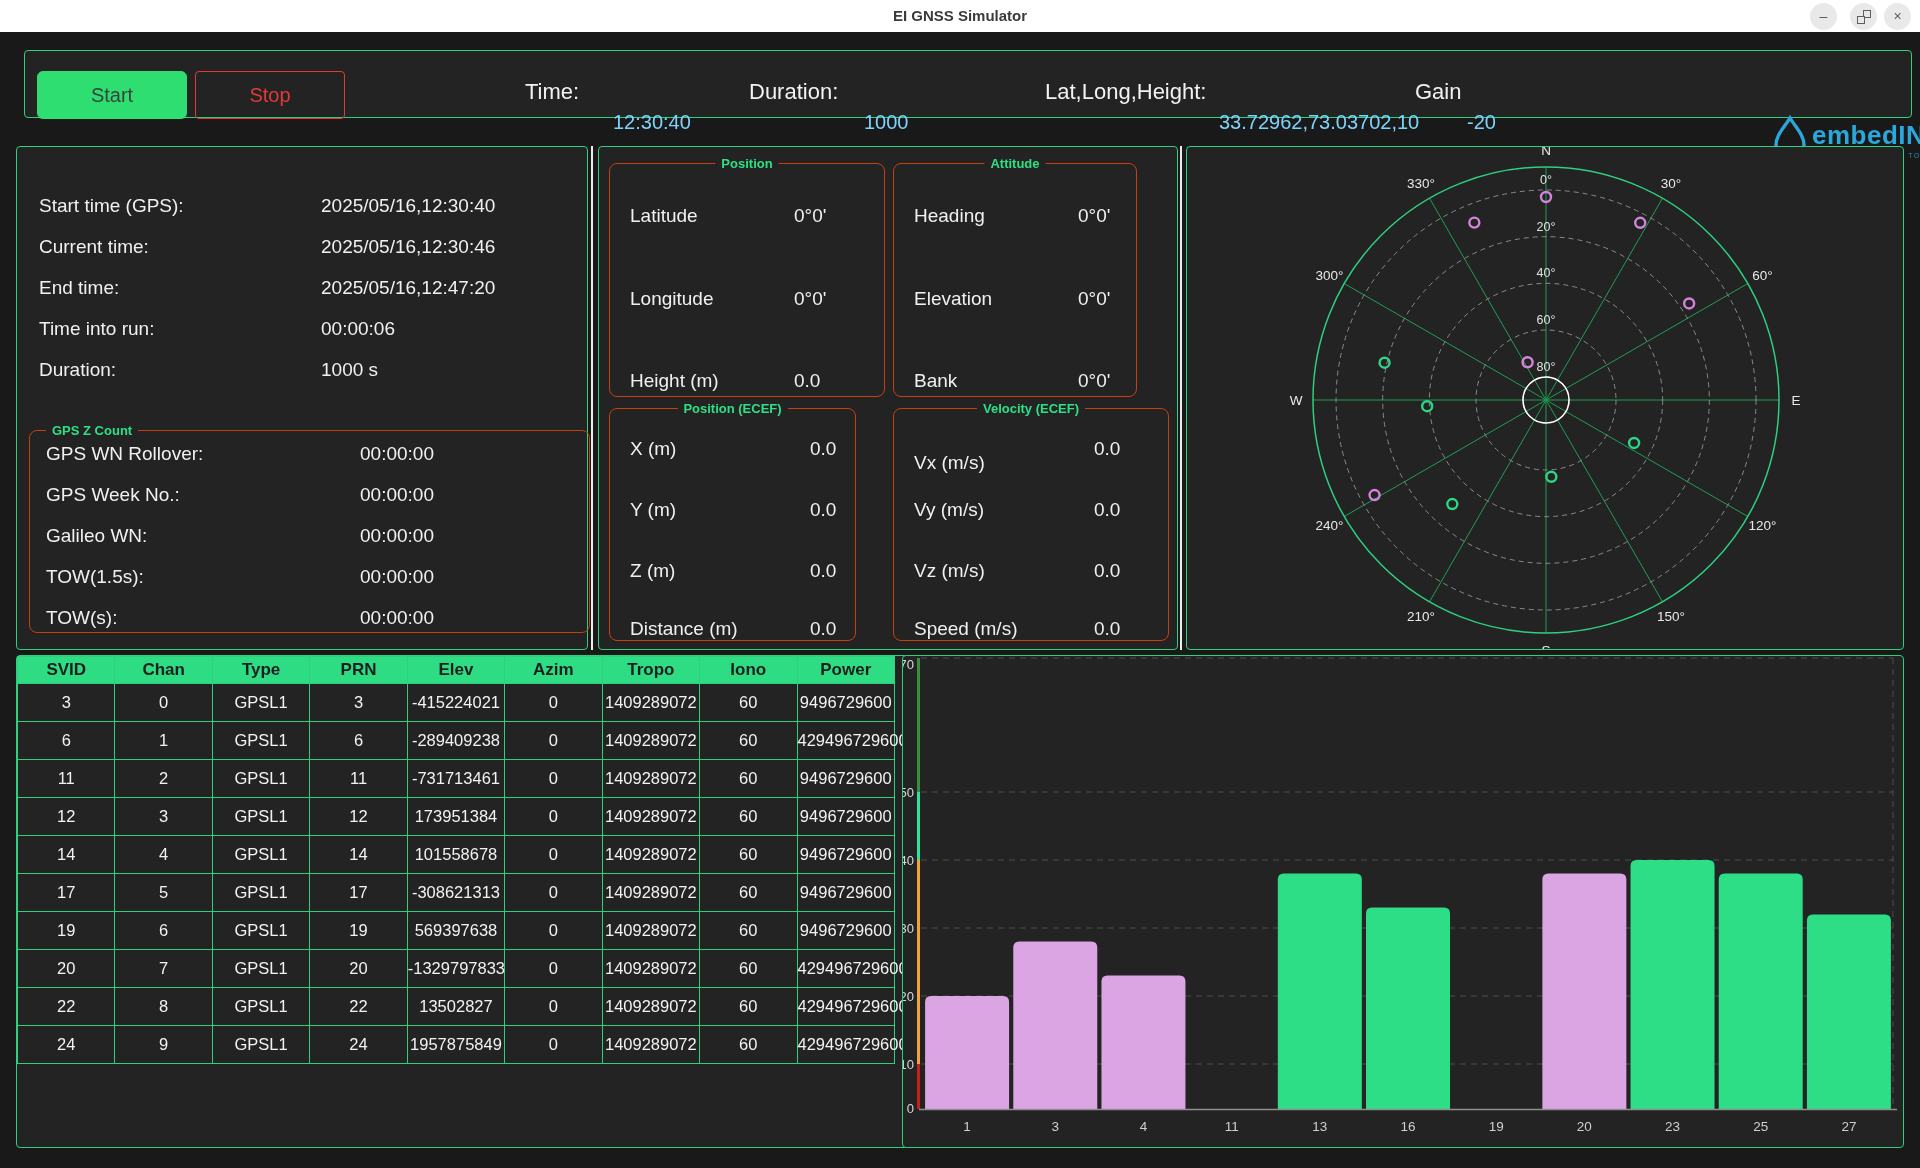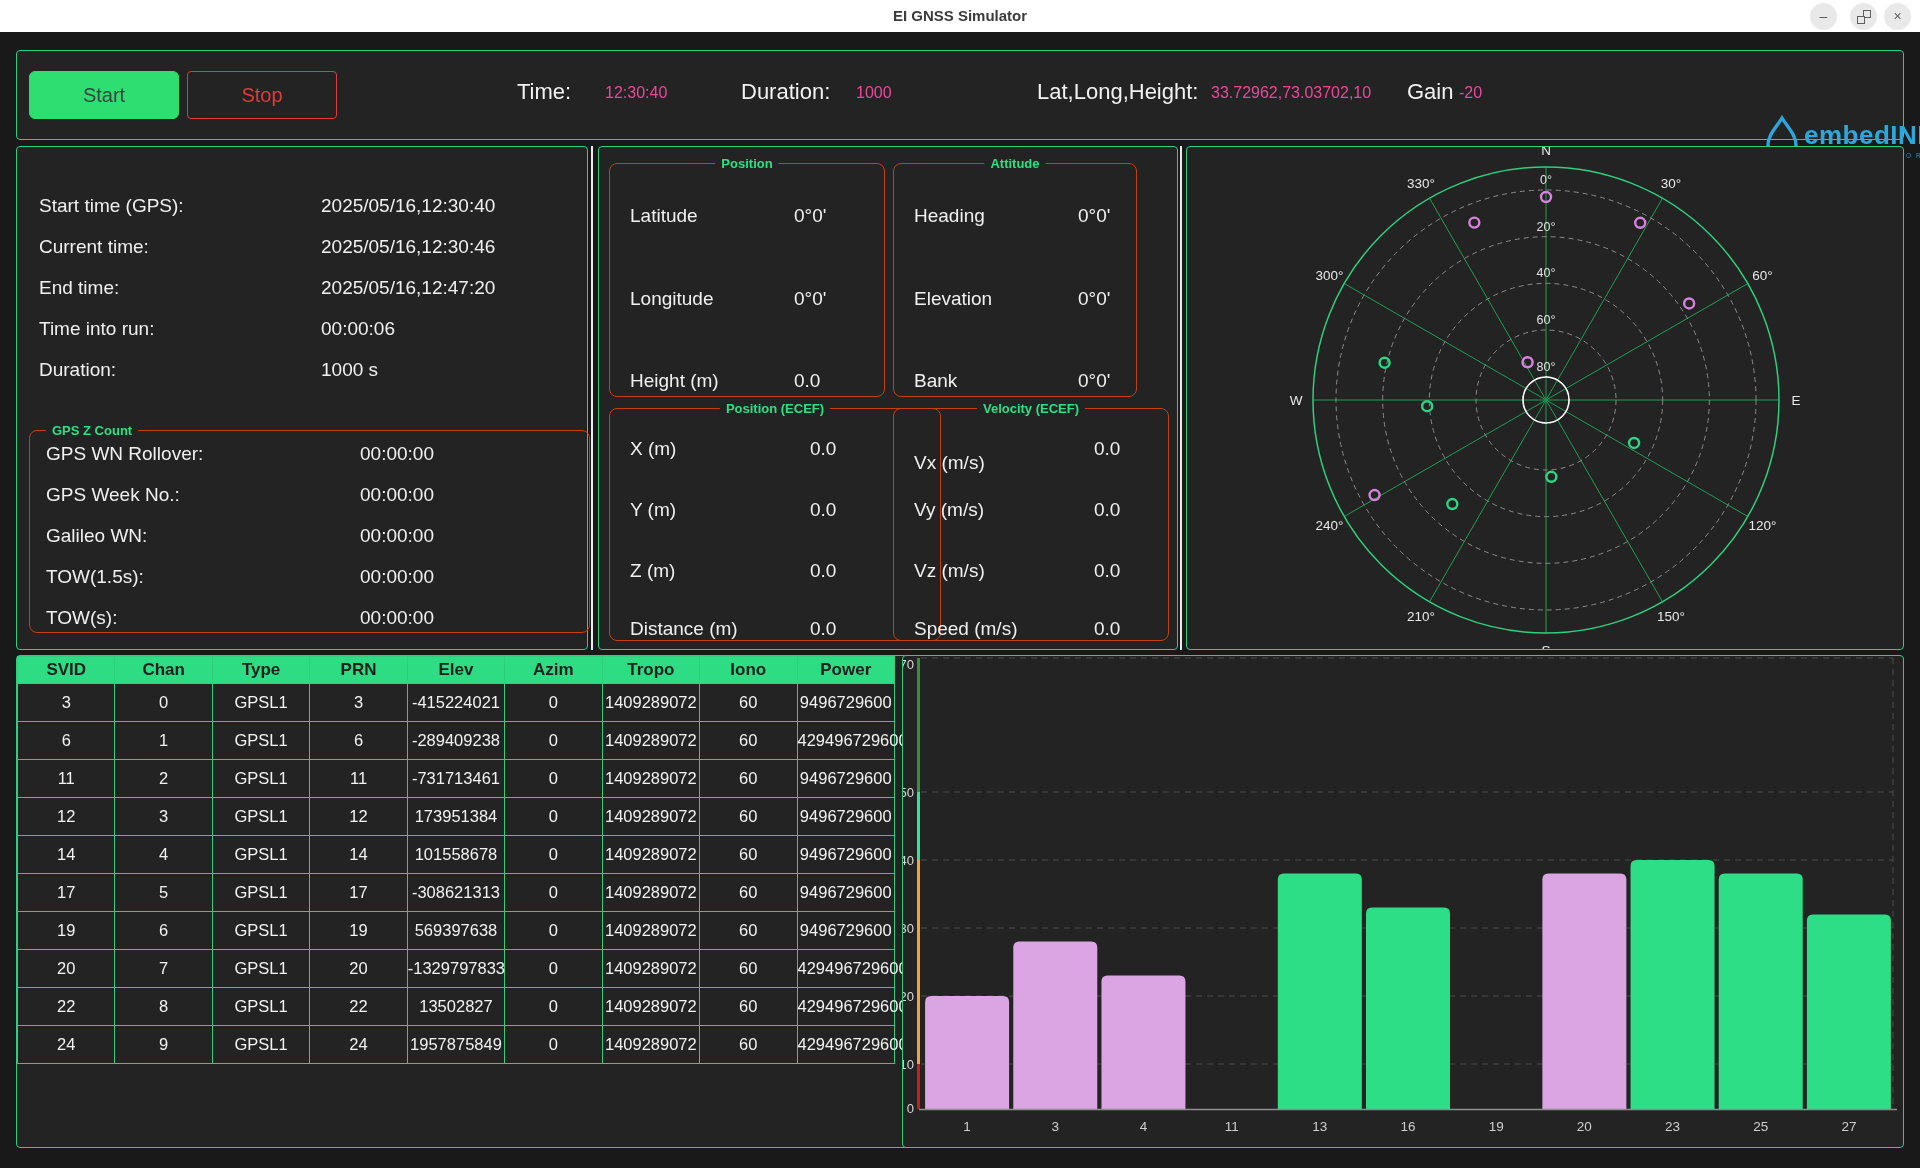--- a/index.html
+++ b/index.html
@@ -29,21 +29,21 @@
     border:1px solid #2ECF7D; border-radius:4px;
   }
   .gbox { position:absolute; border:1px solid #c2410c; border-radius:8px; }
   .gbox-title {
     position:absolute; top:-9px; font-size:13px; font-weight:bold; line-height:18px;
     color:#2EE084; background:#232323; padding:0 6px; white-space:nowrap;
   }
   .gbox-title.centered { left:50%; transform:translateX(-50%); }
   .lbl { position:absolute; font-size:19px; color:#f0f0f0; white-space:nowrap; }
   .tb-label { position:absolute; font-size:22px; color:#f2f2f2; white-space:nowrap; }
-  .tb-value { position:absolute; font-size:16px; color:#ec4899; white-space:nowrap; }
+  .tb-value { position:absolute; font-size:20px; color:#7dd3fc; white-space:nowrap;margin-top:27px; }
   
   .btn {
     position:absolute; top:20px; width:150px; height:48px; font-size:20px;
     text-align:center; line-height:46px; cursor:pointer; border-radius:6px;
   }
   .btn-start { left:12px; background:#2EDE70; color:#38433c; border:1px solid #2EDE70; }
   .btn-stop  { left:170px; background:transparent; color:#E03A3A; border:1px solid #E03A3A; border-radius:4px; }
   
   .logo { position:absolute; left:1747px; top:60px; width:156px; height:66px; }
   .logo .word { position:absolute; left:40px; top:9px; font-size:26px; font-weight:bold; color:#2BA7DB; letter-spacing:0.5px; }
@@ -73,21 +73,21 @@
     <span class="restore-box">
         <span class="back"></span>
         <span class="front"></span>
       </span>
   </div>
   <div class="win-btn" style="left:1884px;">
     <span>×</span>
   </div>
 </div>
 
-<div class="panel" style="left:16px; top:50px; width:1888px; height:90px;">
+<div class="panel" style="left:24px; top:50px; width:1888px; height:68px;">
   <div class="btn btn-start">Start</div>
   <div class="btn btn-stop">Stop</div>
 
   <span class="tb-label" style="left:500px; top:28px;">Time:</span>
   <span class="tb-value" style="left:588px; top:33px;">12:30:40</span>
   <span class="tb-label" style="left:724px; top:28px;">Duration:</span>
   <span class="tb-value" style="left:839px; top:33px;">1000</span>
   <span class="tb-label" style="left:1020px; top:28px;">Lat,Long,Height:</span>
   <span class="tb-value" style="left:1194px; top:33px;">33.72962,73.03702,10</span>
   <span class="tb-label" style="left:1390px; top:28px;">Gain</span>
@@ -151,21 +151,21 @@
     <span class="gbox-title centered">Attitude</span>
     <div id="attitude-rows">
         <span class="lbl" style="left:20px; top:41px;">Heading</span>
         <span class="lbl" style="left:184px; top:41px;">0°0'</span>
         <span class="lbl" style="left:20px; top:124px;">Elevation</span>
         <span class="lbl" style="left:184px; top:124px;">0°0'</span>
         <span class="lbl" style="left:20px; top:206px;">Bank</span>
         <span class="lbl" style="left:184px; top:206px;">0°0'</span>
       </div>
   </div>
-  <div class="gbox" style="left:10px; top:261px; width:332px; height:233px;">
+  <div class="gbox" style="left:10px; top:261px; width:247px; height:233px;">
     <span class="gbox-title centered">Position (ECEF)</span>
     <div id="position-ecef-rows">
         <span class="lbl" style="left:20px; top:29px;">X (m)</span>
         <span class="lbl" style="left:200px; top:29px;">0.0</span>
         <span class="lbl" style="left:20px; top:90px;">Y (m)</span>
         <span class="lbl" style="left:200px; top:90px;">0.0</span>
         <span class="lbl" style="left:20px; top:151px;">Z (m)</span>
         <span class="lbl" style="left:200px; top:151px;">0.0</span>
         <span class="lbl" style="left:20px; top:209px;">Distance (m)</span>
         <span class="lbl" style="left:200px; top:209px;">0.0</span>

